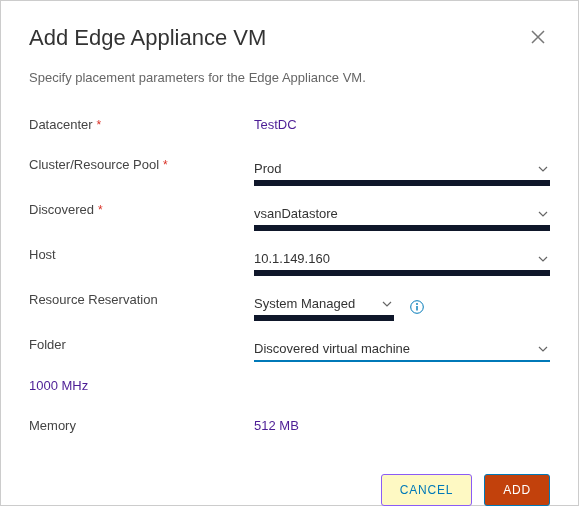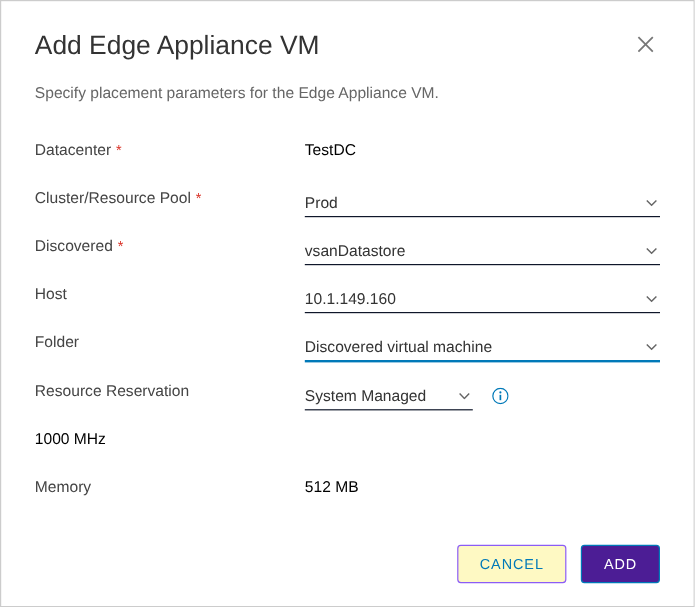--- a/index.html
+++ b/index.html
@@ -71,27 +71,27 @@
       font-size: 12px;
     }
     .value-col {
       flex: 1;
       font-size: 13px;
       color: #333;
       position: relative;
     }
     .static-value {
       font-size: 13px;
-      color: #000000;
+      color: #4c1d95;
     }
     .select-field {
       display: flex;
       justify-content: space-between;
       align-items: center;
-      border-bottom: 1px solid #0f172a;
+      border-bottom: 6px solid #0f172a;
       padding: 4px 2px 4px 0;
       cursor: pointer;
       font-size: 13px;
       color: #333;
     }
     .select-field.active {
       border-bottom: 2px solid #0079b8;
     }
     .select-field.small {
       width: 140px;
@@ -128,21 +128,21 @@
       border-radius: 3px;
       cursor: pointer;
       text-transform: uppercase;
     }
     .btn-secondary {
       background: #fef9c3;
       border: 1px solid #8b5cf6;
       color: #0079b8;
     }
     .btn-primary {
-      background: #4c1d95;
+      background: #c2410c;
       border: 1px solid #0079b8;
       color: #fff;
     }
   </style>
 </head>
 <body>
 
 <div class="dialog">
   <div class="header">
     <h1 class="title">Add Edge Appliance VM</h1>
@@ -203,36 +203,20 @@
       </div>
     </div>
 
     <div class="row">
       <div class="label-col">
         <span>Host</span>
       </div>
       <div class="value-col">
         <div class="select-field">
           <span>10.1.149.160</span>
-          <span class="chevron">
-            <svg width="10" height="6" viewBox="0 0 10 6">
-                <path d="M1 1 L5 5 L9 1" stroke="currentColor" stroke-width="1.2" fill="none"></path>
-              </svg>
-          </span>
-        </div>
-      </div>
-    </div>
-
-    <div class="row">
-      <div class="label-col">
-        <span>Folder</span>
-      </div>
-      <div class="value-col">
-        <div class="select-field active">
-          <span>Discovered virtual machine</span>
           <span class="chevron">
             <svg width="10" height="6" viewBox="0 0 10 6">
                 <path d="M1 1 L5 5 L9 1" stroke="currentColor" stroke-width="1.2" fill="none"></path>
               </svg>
           </span>
         </div>
       </div>
     </div>
 
     <div class="row">
@@ -254,20 +238,36 @@
                 <circle cx="7" cy="7" r="6.3" stroke="currentColor" stroke-width="1" fill="none"></circle>
                 <circle cx="7" cy="4" r="0.9" fill="currentColor"></circle>
                 <rect x="6.3" y="6" width="1.4" height="4.5" fill="currentColor"></rect>
               </svg>
           </span>
         </div>
       </div>
     </div>
 
     <div class="row">
+      <div class="label-col">
+        <span>Folder</span>
+      </div>
+      <div class="value-col">
+        <div class="select-field active">
+          <span>Discovered virtual machine</span>
+          <span class="chevron">
+            <svg width="10" height="6" viewBox="0 0 10 6">
+                <path d="M1 1 L5 5 L9 1" stroke="currentColor" stroke-width="1.2" fill="none"></path>
+              </svg>
+          </span>
+        </div>
+      </div>
+    </div>
+
+    <div class="row">
       <div class="value-col">
         <span class="static-value">1000 MHz</span>
       </div>
     </div>
 
     <div class="row">
       <div class="label-col">
         <span>Memory</span>
       </div>
       <div class="value-col">

